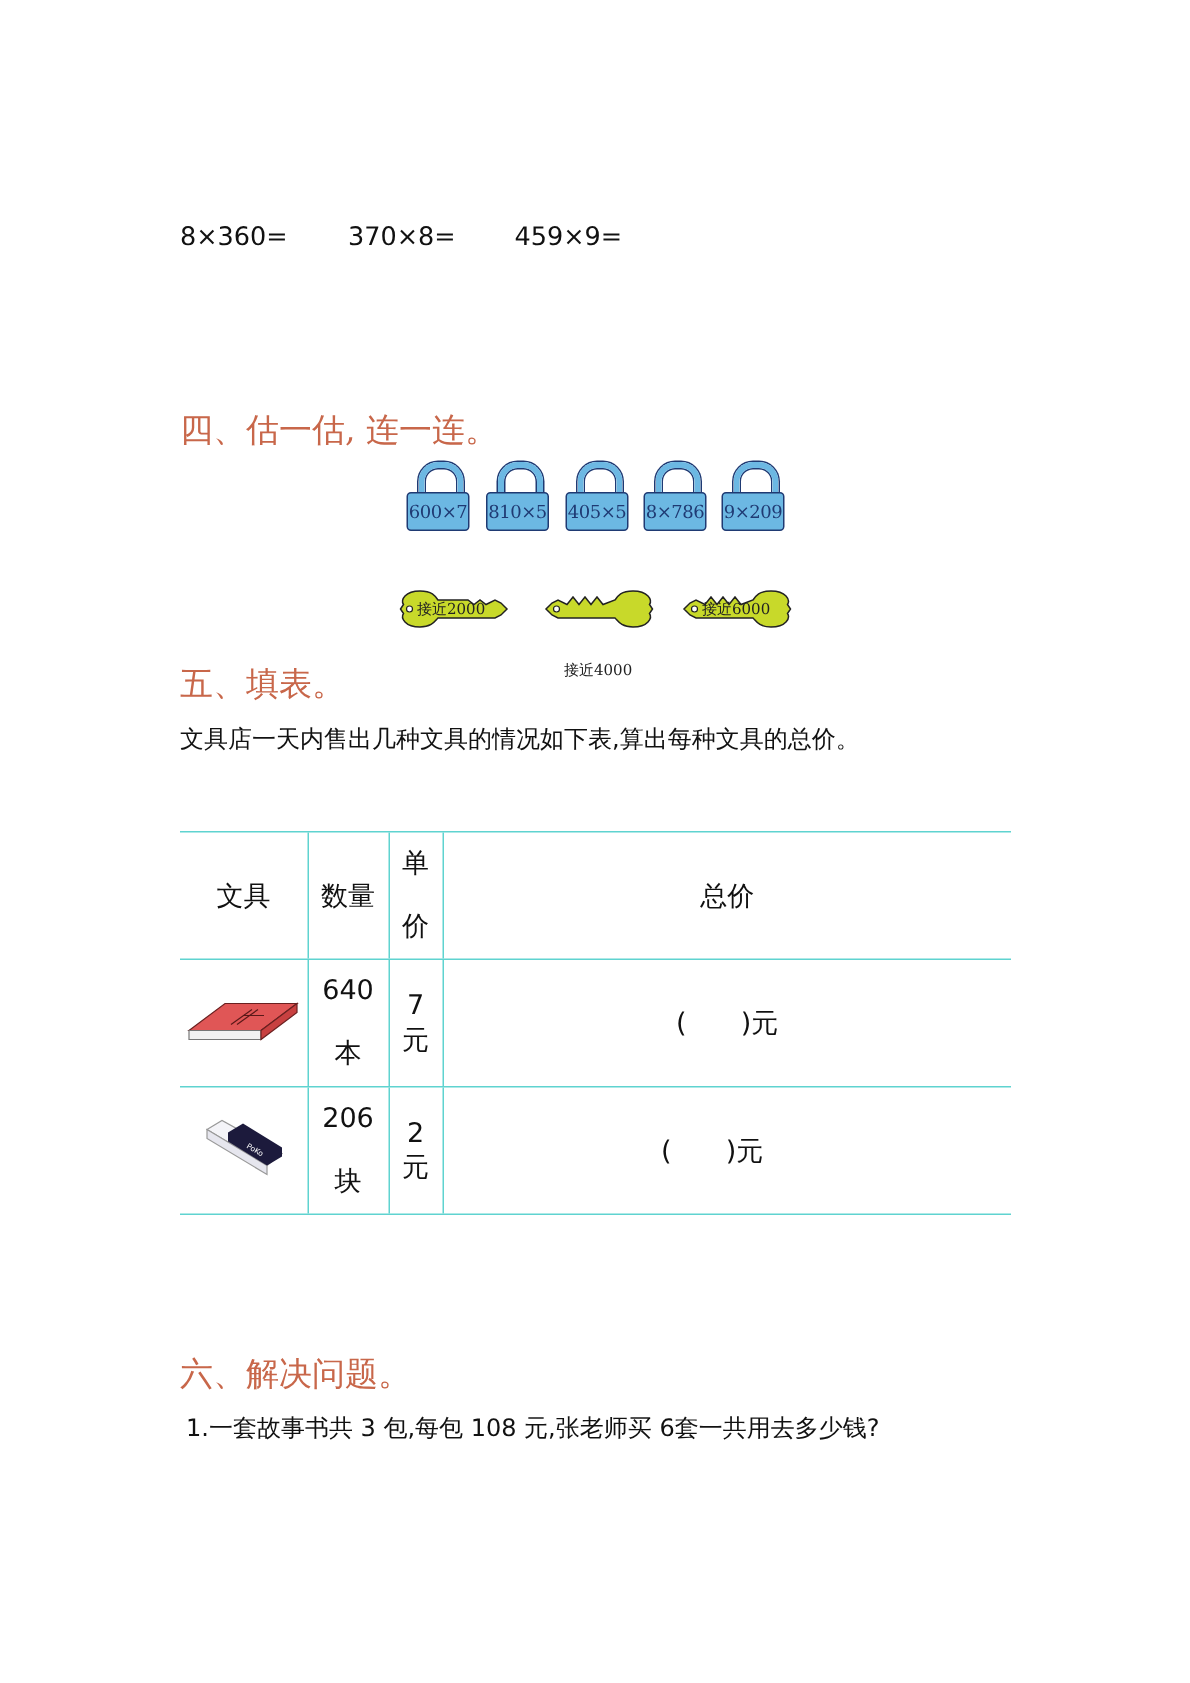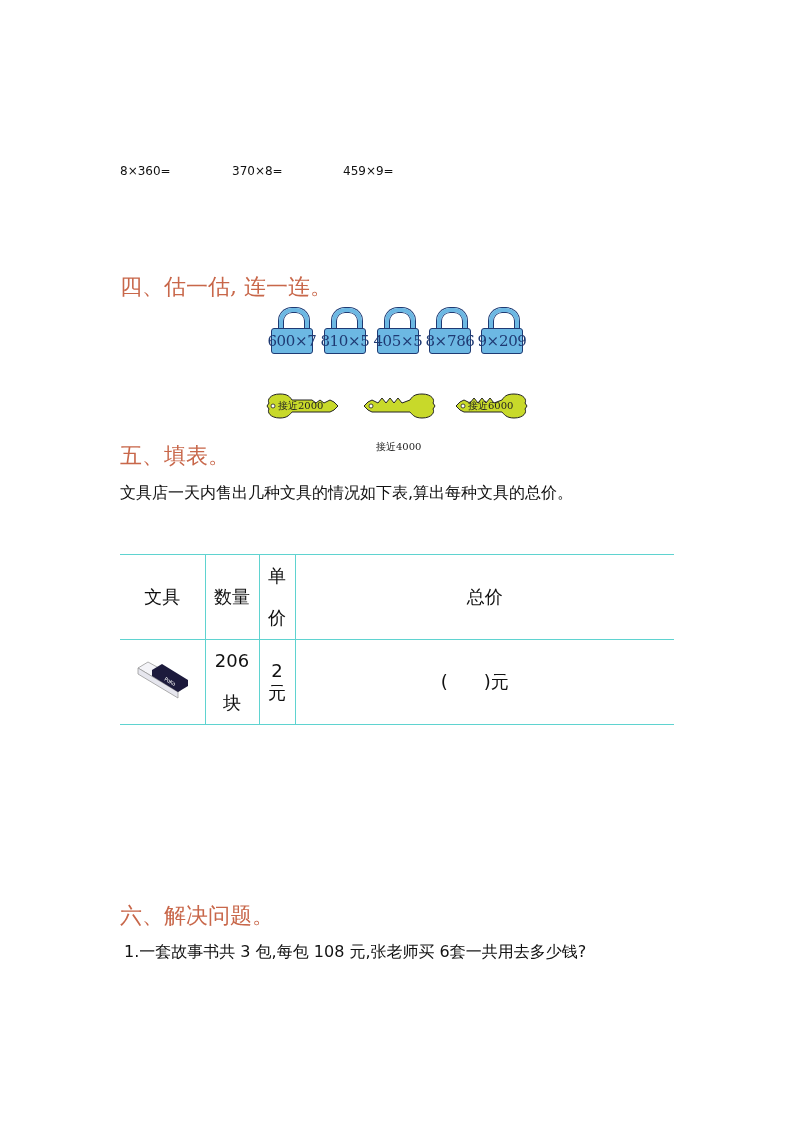--- a/index.html
+++ b/index.html
@@ -1,28 +1,28 @@
 <!DOCTYPE html>
 <html><head>
 <meta charset="utf-8">
 <style>
   html, body { margin: 0; padding: 0; background: #ffffff; }
   body { width: 793px; height: 1122px; position: relative; overflow: hidden;
          font-family: "DejaVu Sans", "Liberation Sans", sans-serif; color: #111; }
   .abs { position: absolute; }
-  .eq { font-size: 12px; top: 164px; white-space: nowrap; }
+  .eq { font-size: 17px; top: 148px; white-space: nowrap; }
   .heading { font-family: "DejaVu Serif", "Liberation Serif", serif; color: #c8674a; font-size: 22px; white-space: nowrap; }
   .body-text { font-size: 16px; white-space: nowrap; }
   .lock { position: absolute; width: 42px; height: 46px; top: 308px; }
   .lock .shackle { position: absolute; left: 8px; top: 0; width: 22px; height: 22px;
                    border: 4px solid #6cb8e3; border-bottom: none; border-radius: 13px 13px 0 0;
                    box-shadow: 0 0 0 1px #1f3a73 inset, 0 0 0 1px #1f3a73; }
   .lock .body { position: absolute; left: 0; top: 20px; width: 40px; height: 24px;
                 background: #6cb8e3; border: 1px solid #1f3a73; border-radius: 3px;
-                font-family: "DejaVu Serif", serif; font-size: 15px; color: #1f3a73;
+                font-family: "DejaVu Serif", serif; font-size: 12px; color: #1f3a73;
                 display: flex; align-items: center; justify-content: center; letter-spacing: -0.3px; }
   .key { position: absolute; top: 392px; height: 28px; }
   .key svg { position: absolute; left: 0; top: 0; }
   .key .ktext { position: absolute; top: 7px; font-family: "DejaVu Serif", serif; font-size: 10px; color: #222; white-space: nowrap; }
   table.grid { position: absolute; left: 120px; top: 554px; width: 554px; border-collapse: collapse; }
   table.grid td { border-top: 1px solid #5fd3d0; border-bottom: 1px solid #5fd3d0; border-left: 1px solid #5fd3d0;
                   text-align: center; vertical-align: middle; font-size: 18px; padding: 0; }
   table.grid tr td:first-child { border-left: none; }
   .stack { line-height: 42px; }
 </style>
@@ -101,20 +101,42 @@
     <td>数量</td>
     <td>
       <div class="stack">
         <div>单</div>
         <div>价</div>
       </div>
     </td>
     <td>总价</td>
   </tr>
 
+  <tr style="height:84px;">
+    <td>
+      <svg width="76" height="34" viewBox="0 0 76 34">
+        <polygon points="2,24 26,6 74,6 50,24" fill="#e05656" stroke="#6a2020" stroke-width="0.8"></polygon>
+        <polygon points="2,24 50,24 50,30 2,30" fill="#f2f2f2" stroke="#777" stroke-width="0.8"></polygon>
+        <polygon points="50,24 74,6 74,12 50,30" fill="#c84040" stroke="#6a2020" stroke-width="0.8"></polygon>
+        <line x1="30" y1="20" x2="44" y2="10" stroke="#5a1818" stroke-width="0.8"></line>
+        <line x1="34" y1="20" x2="48" y2="10" stroke="#5a1818" stroke-width="0.8"></line>
+        <line x1="38" y1="14" x2="52" y2="14" stroke="#5a1818" stroke-width="0.8"></line>
+      </svg>
+    </td>
+    <td>
+      <div class="stack">
+        <div>640</div>
+        <div>本</div>
+      </div>
+    </td>
+    <td>7 元</td>
+    <td>
+      <span>(</span><span style="display:inline-block;width:36px;"></span><span>)元</span>
+    </td>
+  </tr>
 
   <tr style="height:84px;">
     <td>
       <svg width="60" height="40" viewBox="0 0 60 40">
         <polygon points="6,8 16,2 56,24 46,32" fill="#f4f4f8" stroke="#999" stroke-width="0.8"></polygon>
         <polygon points="6,8 46,32 46,38 6,14" fill="#e6e6ee" stroke="#999" stroke-width="0.8"></polygon>
         <polygon points="20,10 30,4 56,20 56,26 46,32 20,16" fill="#1c1a3c"></polygon>
         <text x="32" y="20" font-size="5" fill="#fff" transform="rotate(30 32 20)" font-family="DejaVu Sans, sans-serif">PoKo</text>
       </svg>
     </td>

